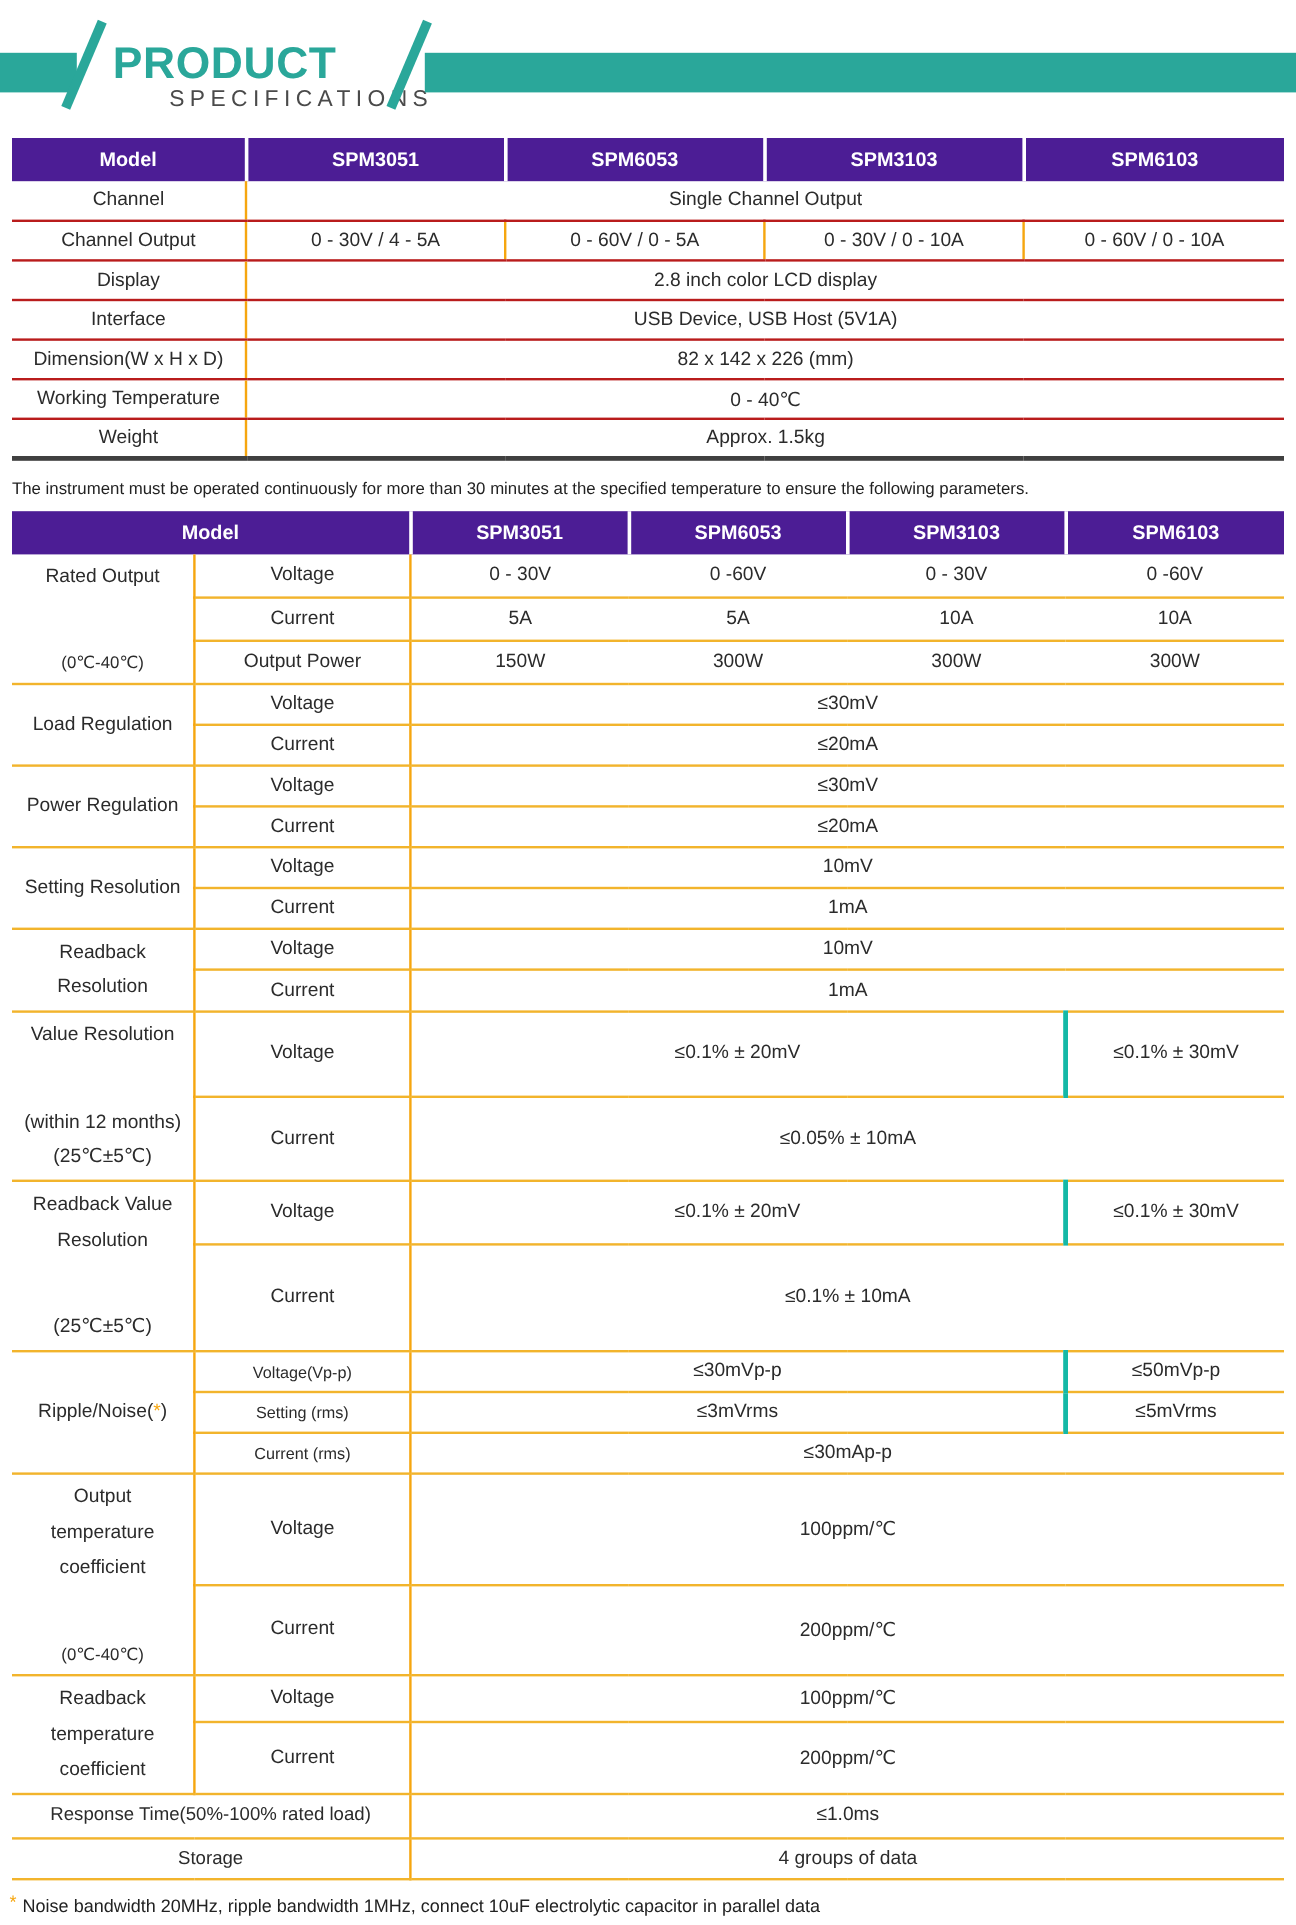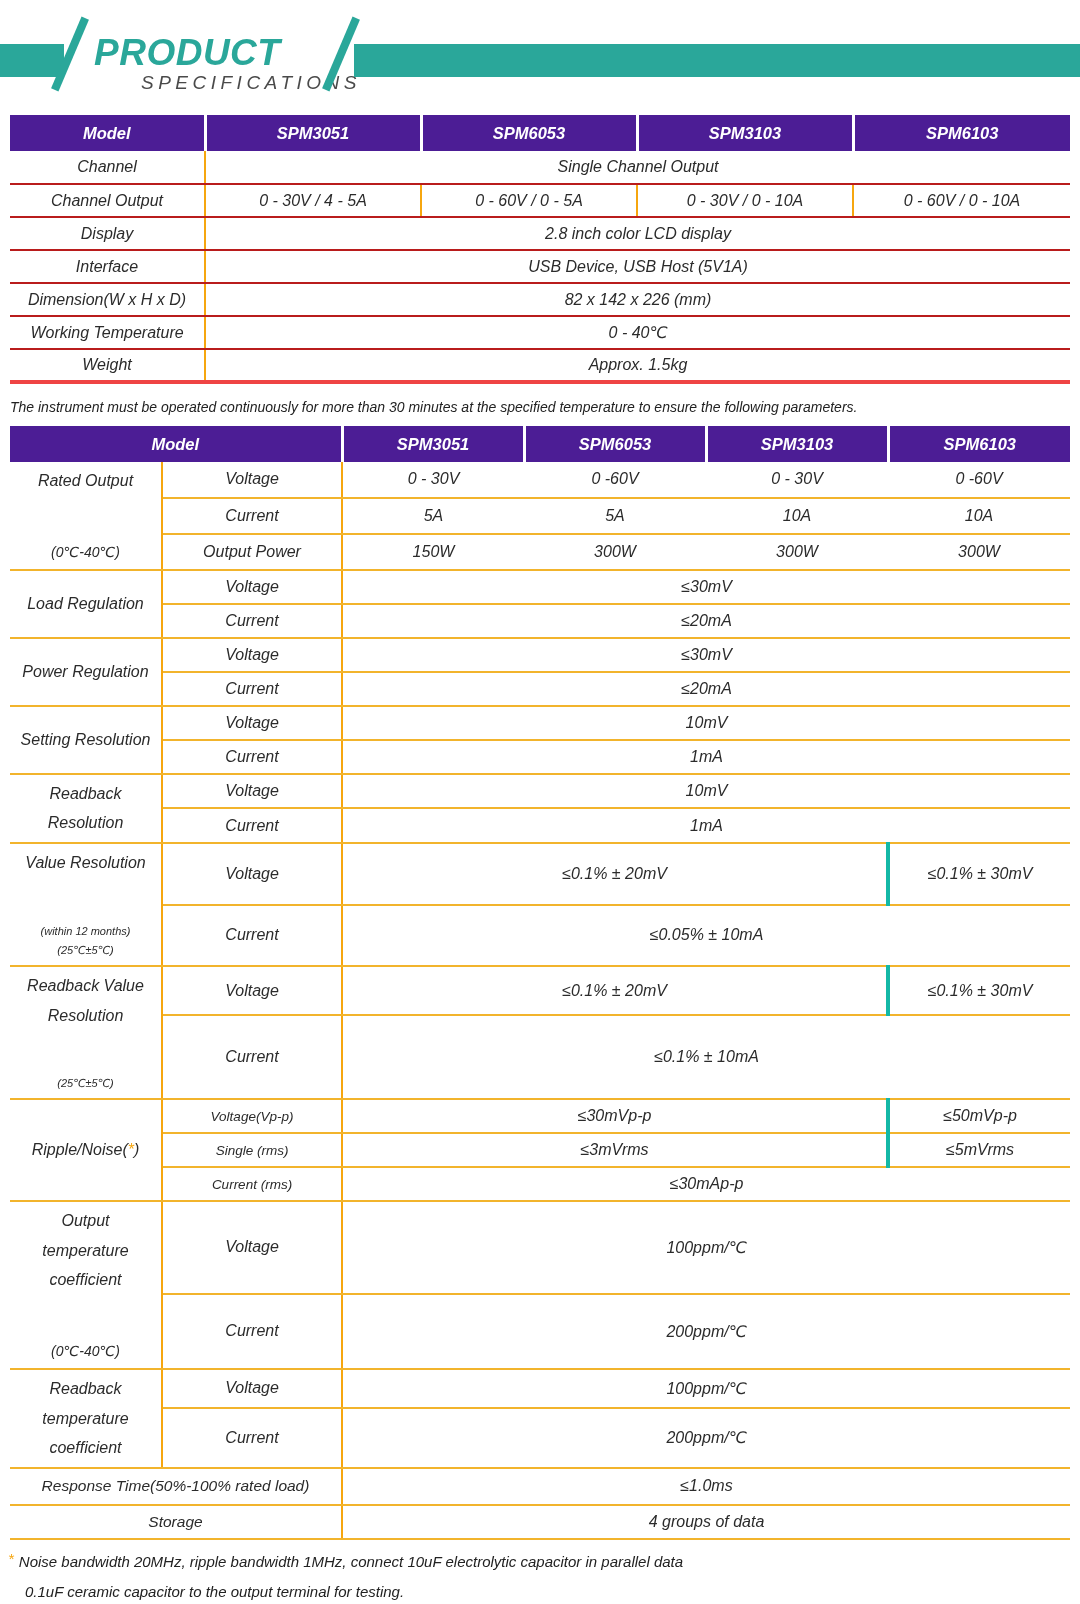--- a/index.html
+++ b/index.html
@@ -5,21 +5,21 @@
   * { box-sizing: border-box; margin: 0; padding: 0; }
   html, body { background: #ffffff; }
   body {
     width: 1080px;
     height: 1604px;
     font-family: "Liberation Sans", "DejaVu Sans", sans-serif;
     color: #2b2b2b;
     position: relative;
     overflow: hidden;
   }
-  .page { width: 1080px; height: 1604px; position: relative; font-style: italic; }
+  .page { width: 1080px; height: 1604px; position: relative; }
 
   
   .banner { position: relative; height: 104px; }
   .bar { position: absolute; top: 44px; height: 33px; background: #2aa79a; }
   .bar-left  { left: 0; width: 64px; }
   .bar-right { left: 354px; right: 0; }
   .slash { position: absolute; width: 8px; height: 78px; background: #2aa79a; top: 15px; transform: rotate(23deg); }
   .slash-left  { left: 66px; }
   .slash-right { left: 337px; }
   .product-title {
@@ -47,21 +47,21 @@
     height: 36px;
     padding: 0 2px;
   }
   th + th { border-left: 3px solid #ffffff; }
   td { font-size: 16px; padding: 0 3px; }
 
   
   .t1 { margin-top: 11px; }
   .t1 td { height: 33px; border-bottom: 2px solid #b91c1c; }
   .t1 td + td { border-left: 2px solid #f6a60f; }
-  .t1 tr.last td { border-bottom: 4px solid #ef4444; }
+  .t1 tr.last td { border-bottom: 4px solid #404040; }
 
   
   .section-heading { margin: 21px 0 0 12px; font-size: 23px; font-weight: bold; color: #111111; }
   .section-heading .plus { color: #f6a60f; margin-right: 7px; }
   .note { margin: 15px 0 11px 10px; font-size: 14px; color: #222222; }
 
   
   .t2wrap { position: relative; }
   .t2 td { height: 34px; border-bottom: 2px solid #f2b42c; }
   .t2 .glabel { border-right: 2px solid #f6a60f; padding: 4px 2px; }
@@ -69,21 +69,21 @@
   .t2 .sub.rsm { font-size: 13.5px; }
   .t2 .v4 { border-left: 4px solid #14b8a6; }
   .t2 .wlabel { border-right: 2px solid #f6a60f; font-size: 15.5px; }
   .t2 tr.h48 td { height: 49px; }
   .t2 tr.h58 td { height: 58px; }
   .t2 tr.h64 td { height: 65px; }
   .t2 tr.h53 td { height: 53px; }
   .t2 tr.h37 td { height: 37px; }
   .lmain { font-size: 16px; line-height: 1.85; white-space: pre-line; }
   .lsub  { font-size: 14px; line-height: 1.8;  white-space: pre-line; margin-top: 44px; }
-  .lsub.small { font-size: 11px; }
+  .lsub.small { font-size: 16px; }
   .star { color: #f6a60f; }
 
   
   .footnote { margin: 13px 0 0 8px; font-size: 15px; color: #222222; }
   .footnote .star { font-size: 15px; position: relative; top: -3px; margin-right: 5px; }
   .footnote .line2 { display: block; margin: 13px 0 0 17px; }
 </style>
 </head>
 <body>
 
@@ -280,21 +280,21 @@
 
       <tr>
         <td class="glabel" rowspan="3">
           <div class="lmain"><span>Ripple/Noise(</span><span class="star">*</span><span>)</span></div>
         </td>
         <td class="sub rsm">Voltage(Vp-p)</td>
         <td colspan="3">≤30mVp-p</td>
         <td class="v4">≤50mVp-p</td>
       </tr>
       <tr>
-        <td class="sub rsm">Single (rms)</td>
+        <td class="sub rsm">Setting (rms)</td>
         <td colspan="3">≤3mVrms</td>
         <td class="v4">≤5mVrms</td>
       </tr>
       <tr>
         <td class="sub rsm">Current (rms)</td>
         <td colspan="4">≤30mAp-p</td>
       </tr>
 
       <tr class="h64">
         <td class="glabel" rowspan="2">

